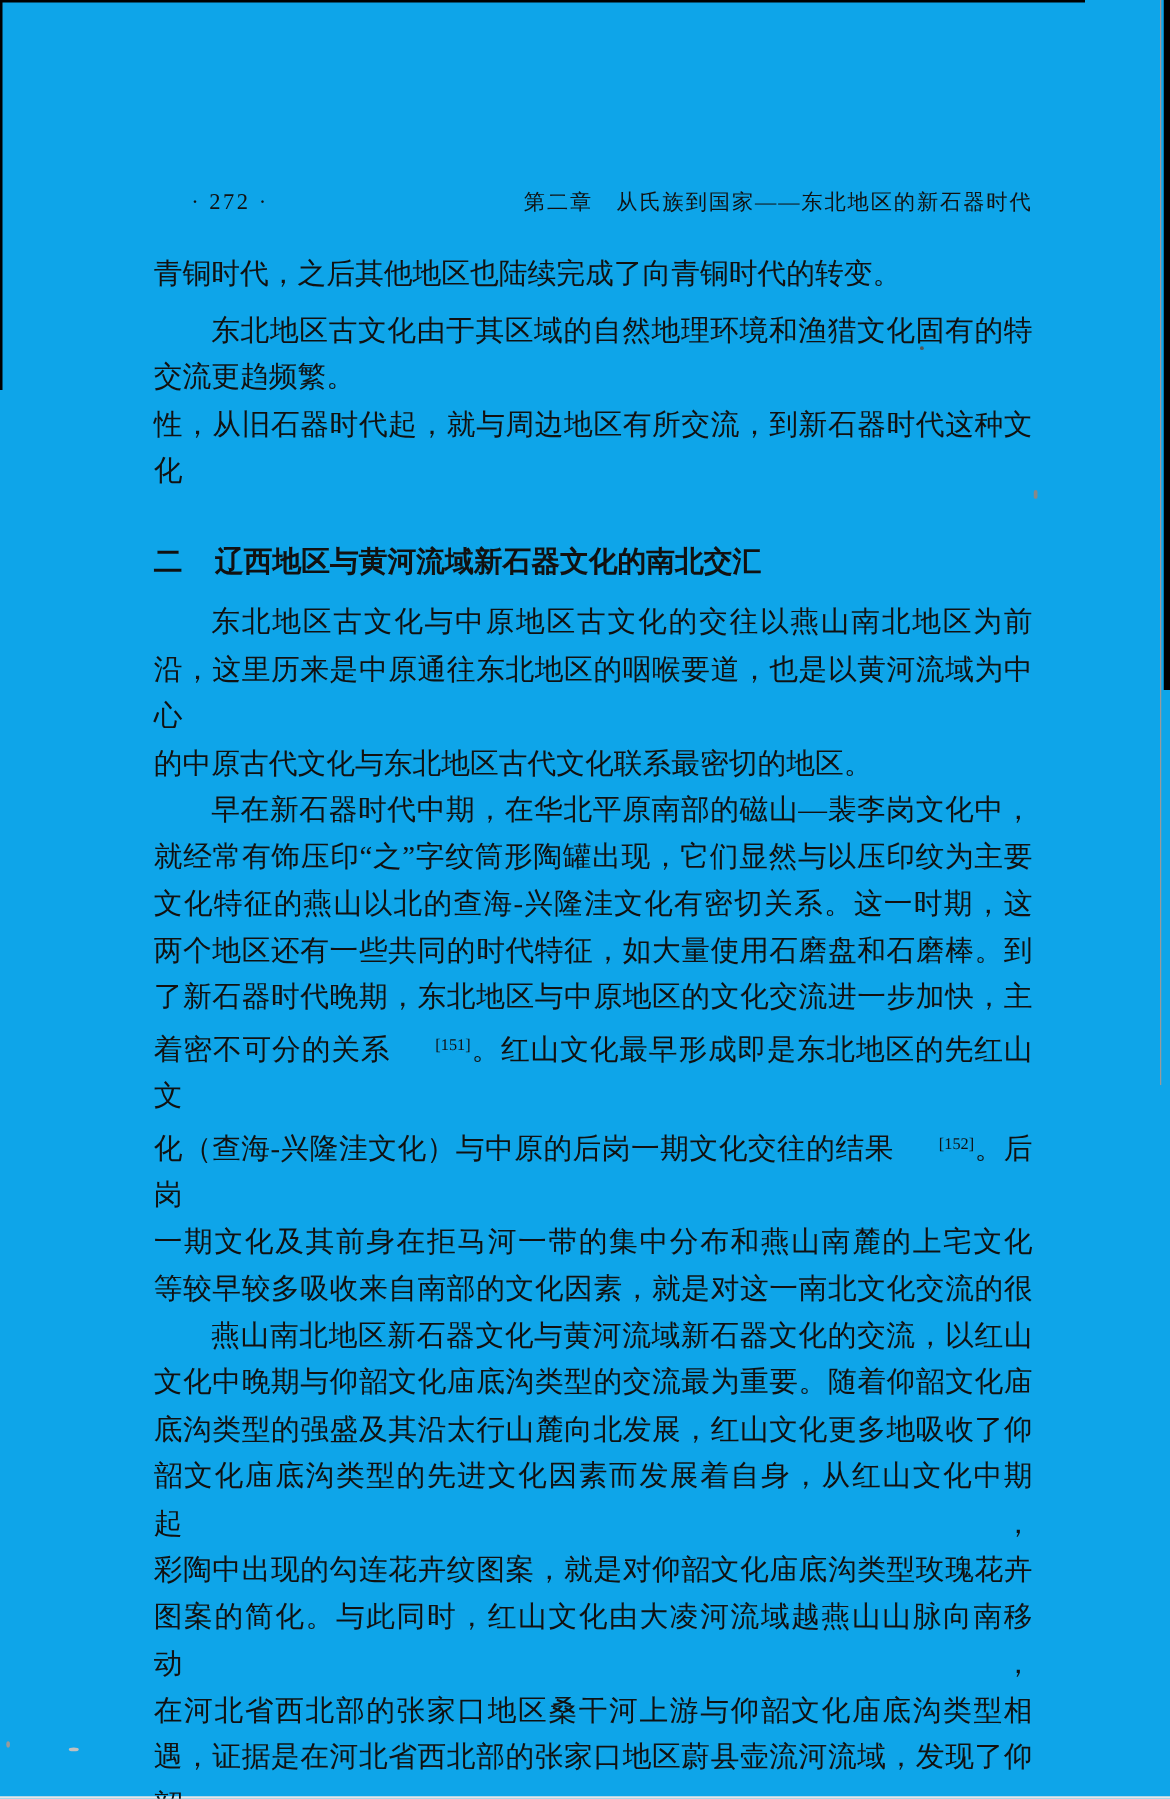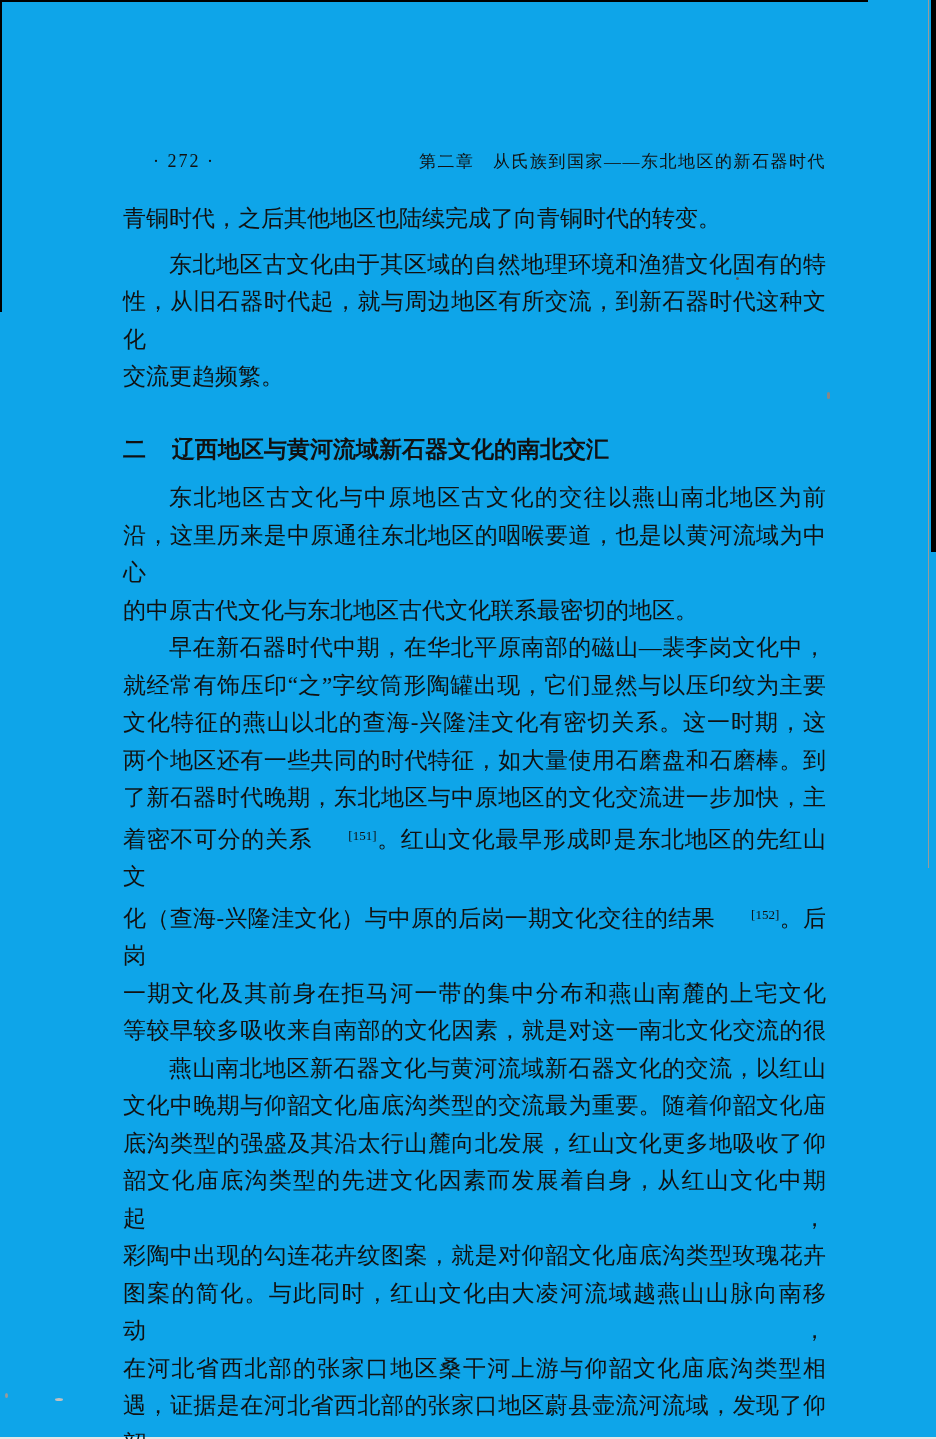--- a/index.html
+++ b/index.html
@@ -63,22 +63,22 @@
   <div class="speck speck-d"></div>
 
   <div class="running-header">
     <span class="page-number">· 272 ·</span>
     <span class="chapter-title">第二章　从氏族到国家——东北地区的新石器时代</span>
   </div>
 
   <div class="content">
     <div class="line p-end after-gap">青铜时代，之后其他地区也陆续完成了向青铜时代的转变。</div>
     <div class="line fill indent">东北地区古文化由于其区域的自然地理环境和渔猎文化固有的特</div>
+    <div class="line p-end">交流更趋频繁。</div>
     <div class="line fill">性，从旧石器时代起，就与周边地区有所交流，到新石器时代这种文化</div>
-    <div class="line p-end">交流更趋频繁。</div>
 
     <div class="section-heading">
       <span class="sec-num">二</span><span>辽西地区与黄河流域新石器文化的南北交汇</span>
     </div>
 
     <div class="line fill indent">东北地区古文化与中原地区古文化的交往以燕山南北地区为前</div>
     <div class="line fill">沿，这里历来是中原通往东北地区的咽喉要道，也是以黄河流域为中心</div>
     <div class="line p-end">的中原古代文化与东北地区古代文化联系最密切的地区。</div>
 
     <div class="line fill indent">早在新石器时代中期，在华北平原南部的磁山—裴李岗文化中，</div>

